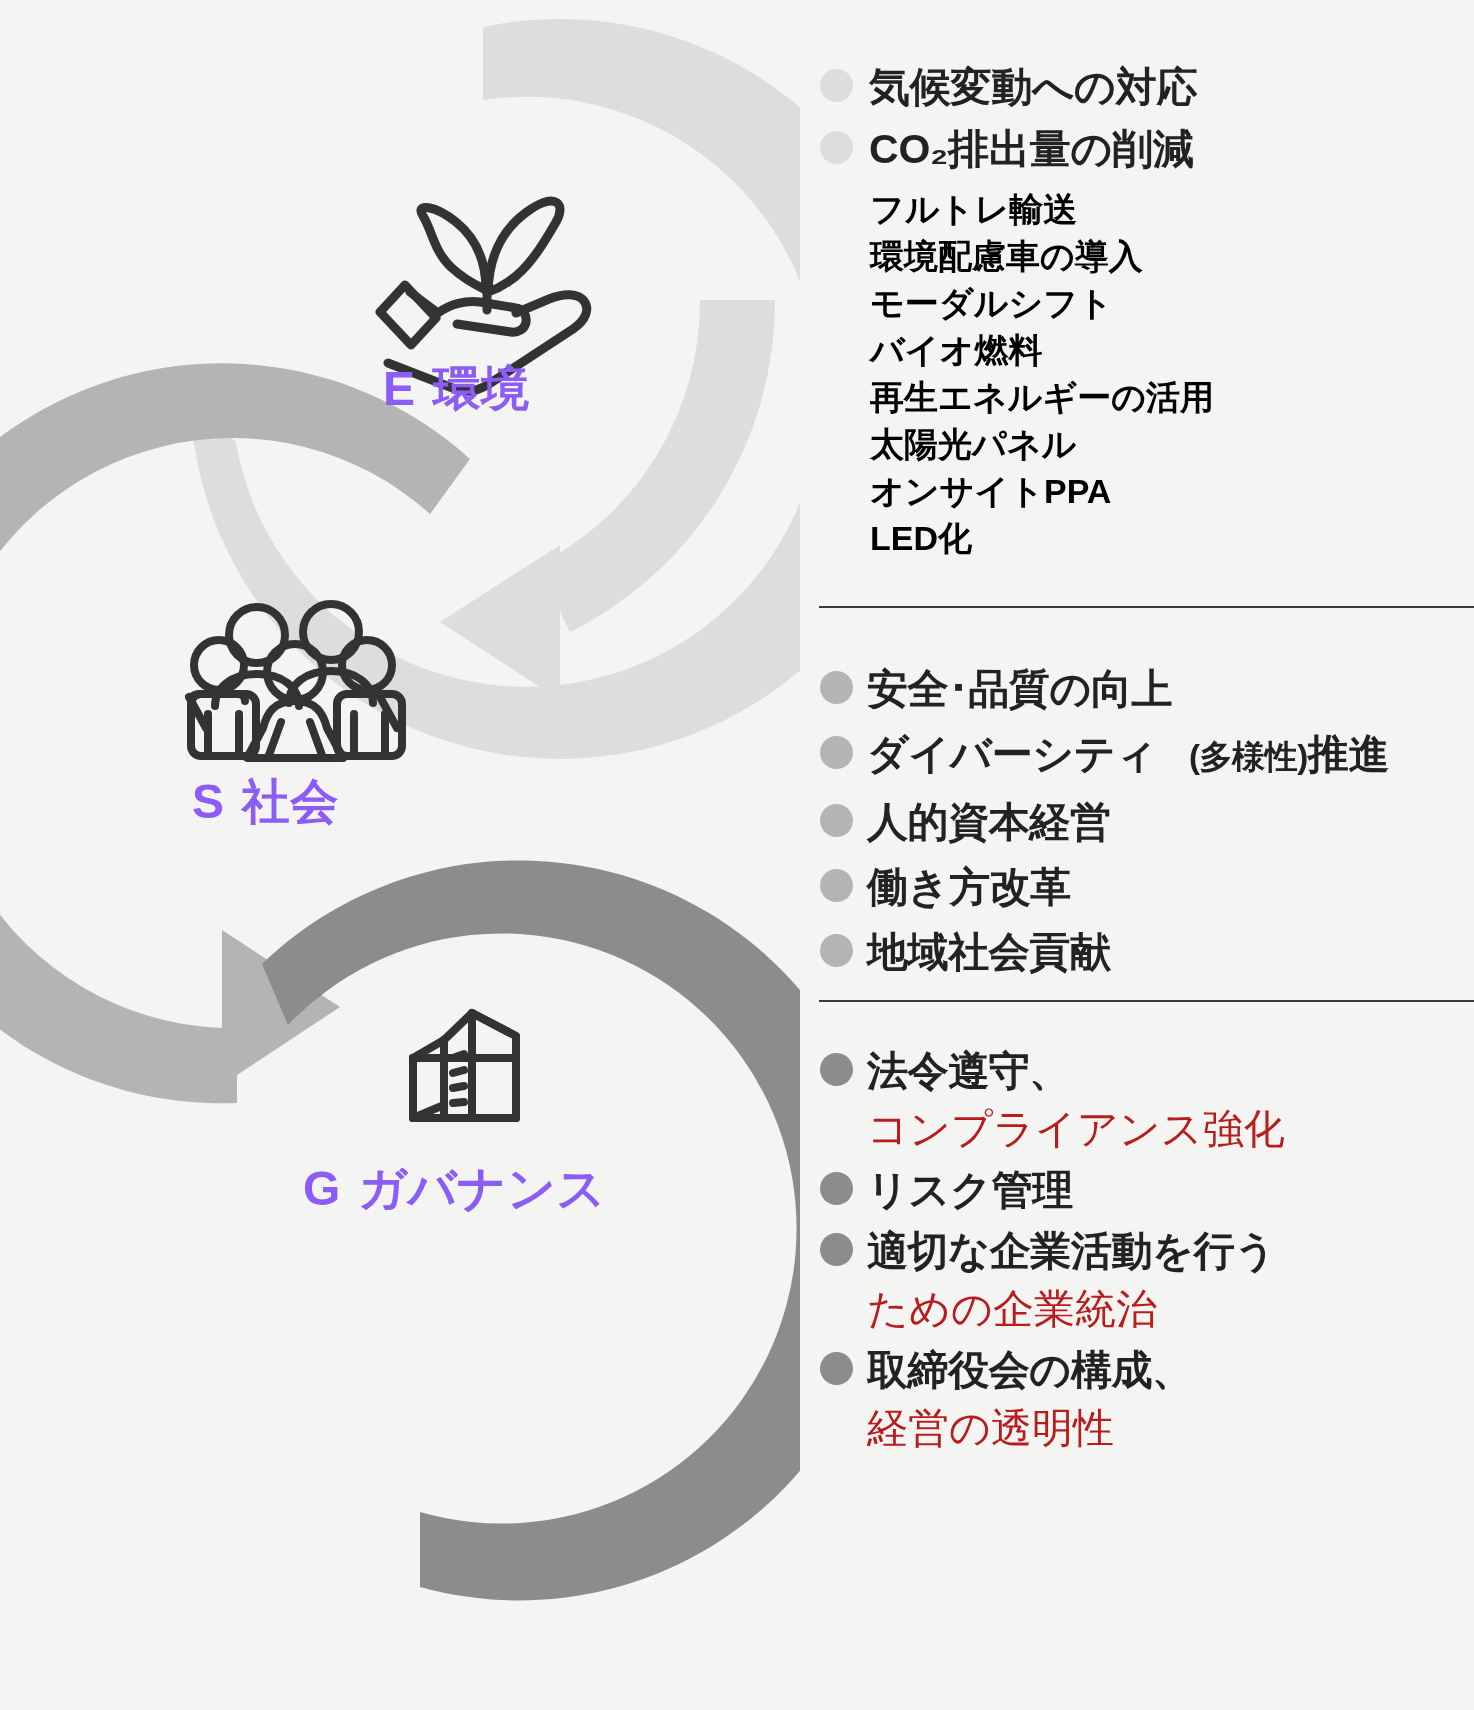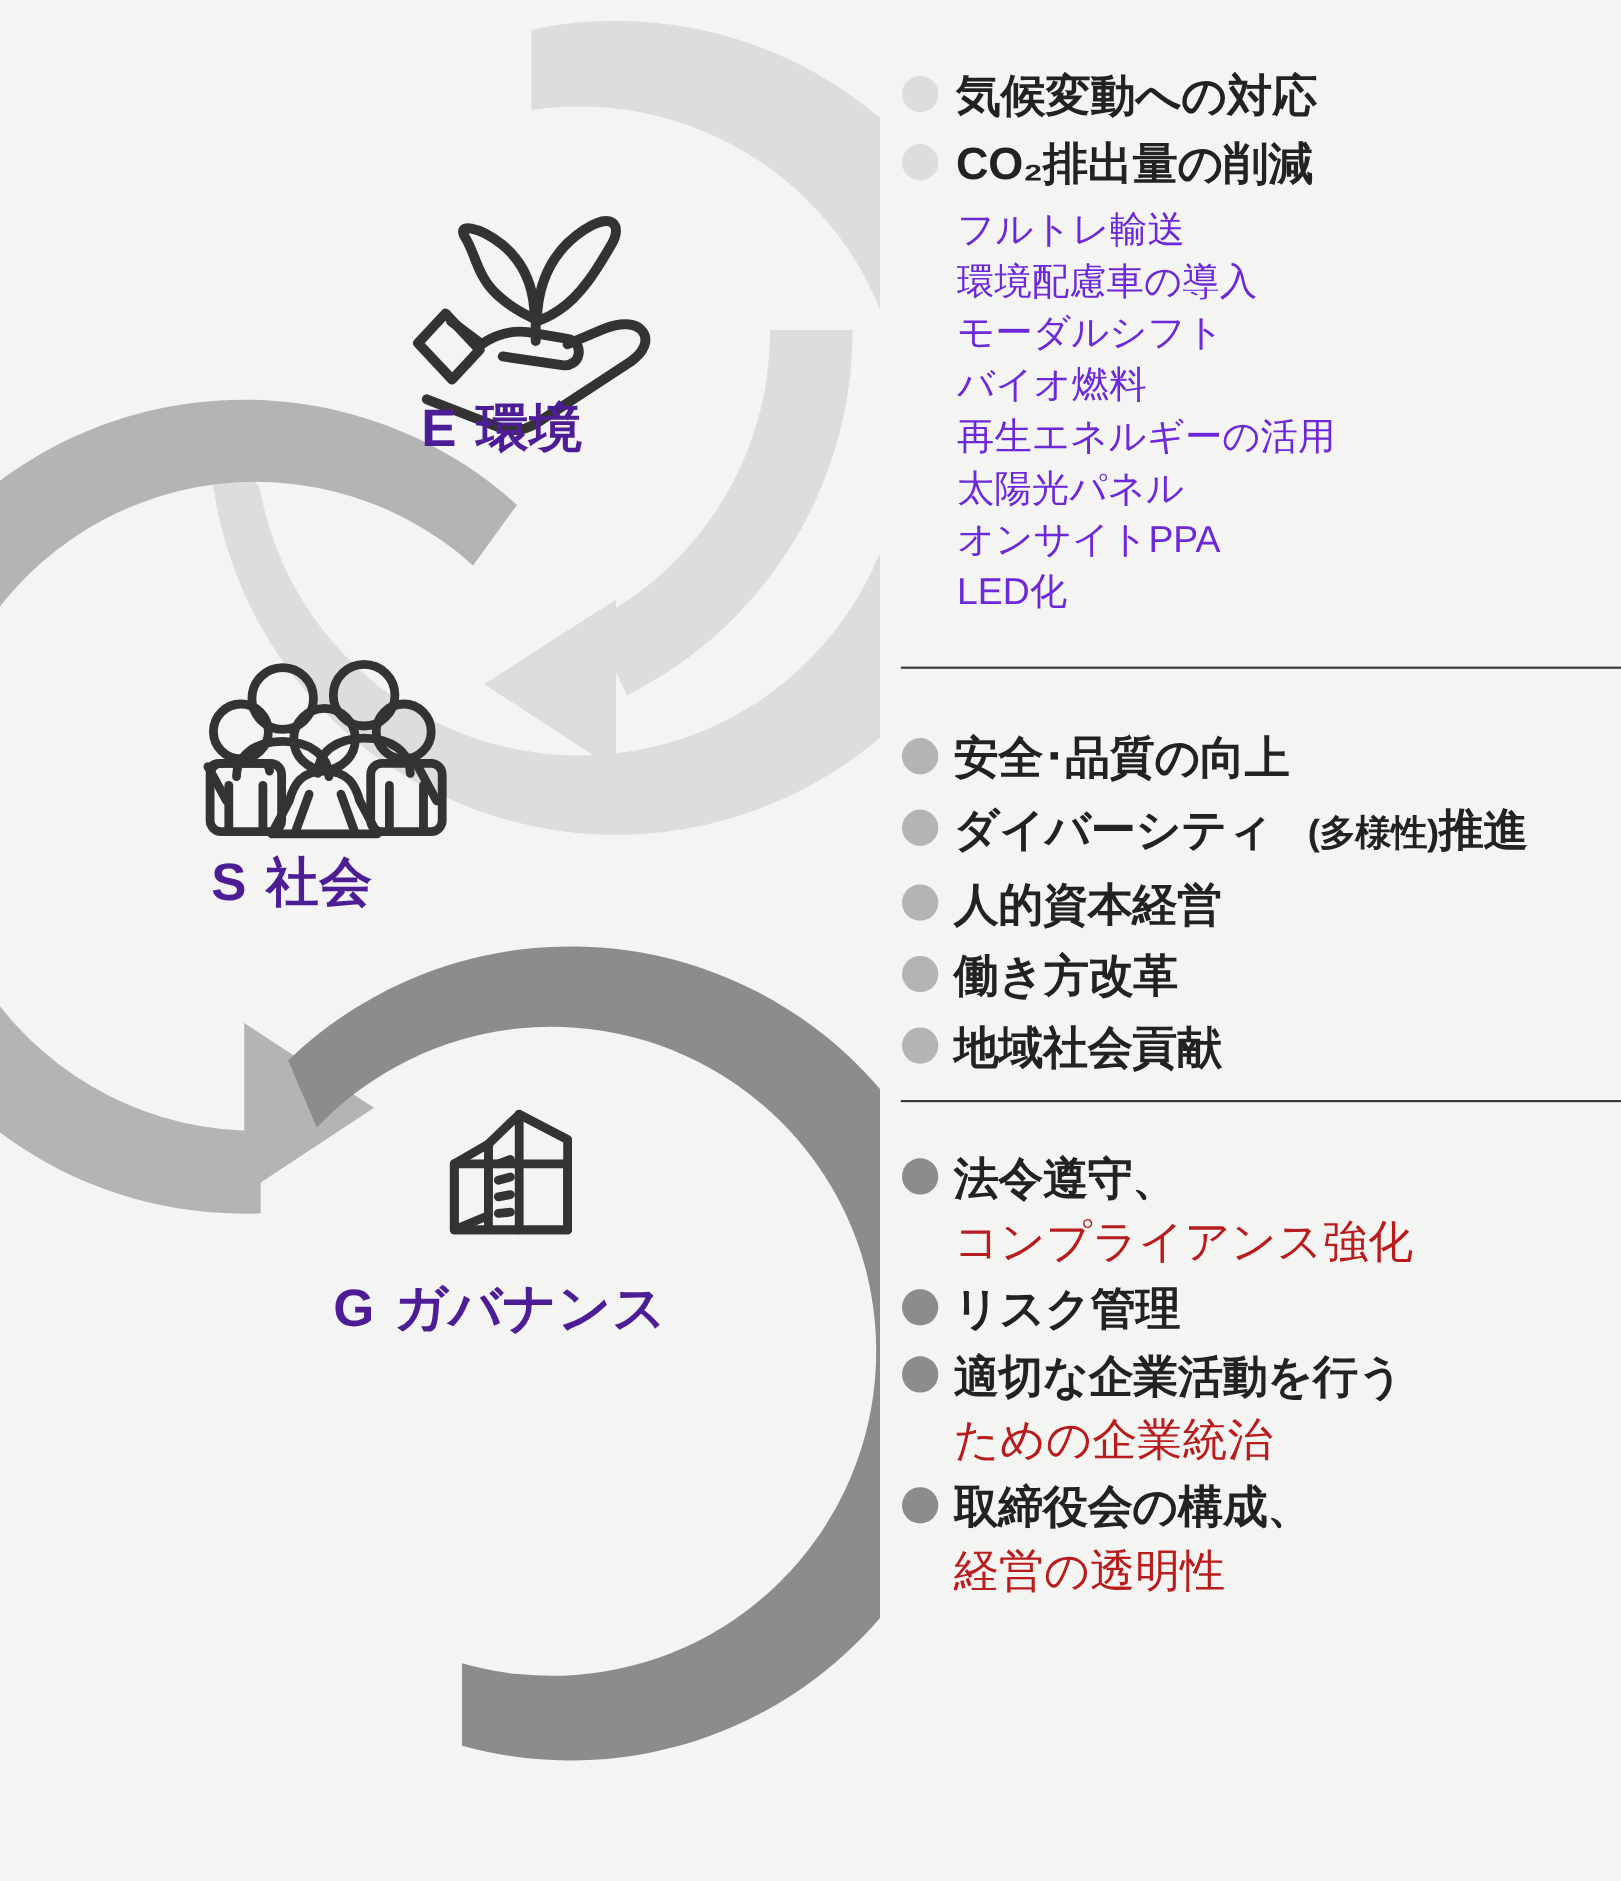--- a/index.html
+++ b/index.html
@@ -27,21 +27,21 @@
     width: 800px;
     height: 1710px;
   }
   .diagram svg {
     display: block;
   }
 
   .ring-label {
     position: absolute;
     white-space: nowrap;
-    color: #4c1d95;
+    color: #8b5cf6;
     font-weight: bold;
     letter-spacing: 0.01em;
   }
   .ring-label .mark {
     font-family: "Liberation Sans", "DejaVu Sans", sans-serif;
   }
   .ring-label .word {
     margin-left: 0.36em;
   }
 
@@ -108,22 +108,22 @@
   
   #section-e .dot { width: 33px; height: 33px; background: #dddddd; margin-right: 16px; margin-left: 12px; }
   #section-e .bullet-text { font-size: 41px; line-height: 58px; letter-spacing: -0.005em; }
   #section-e .bullet-row { margin-bottom: 4px; }
 
   .sub-list {
     margin-top: 8px;
     margin-left: 62px;
   }
   .sub-item {
-    color: #6d28d9;
-    font-weight: normal;
+    color: #000000;
+    font-weight: bold;
     font-size: 34px;
     line-height: 47px;
     white-space: nowrap;
   }
 
   
   #section-s .dot { width: 33px; height: 33px; background: #b4b4b4; margin-right: 14px; margin-left: 12px; }
   #section-s .bullet-text { font-size: 41px; line-height: 58px; letter-spacing: -0.01em; text-align: center; }
   #section-s .bullet-row { margin-bottom: 7px; }
   #section-s .paren { font-size: 33px; margin-left: 32px; }

